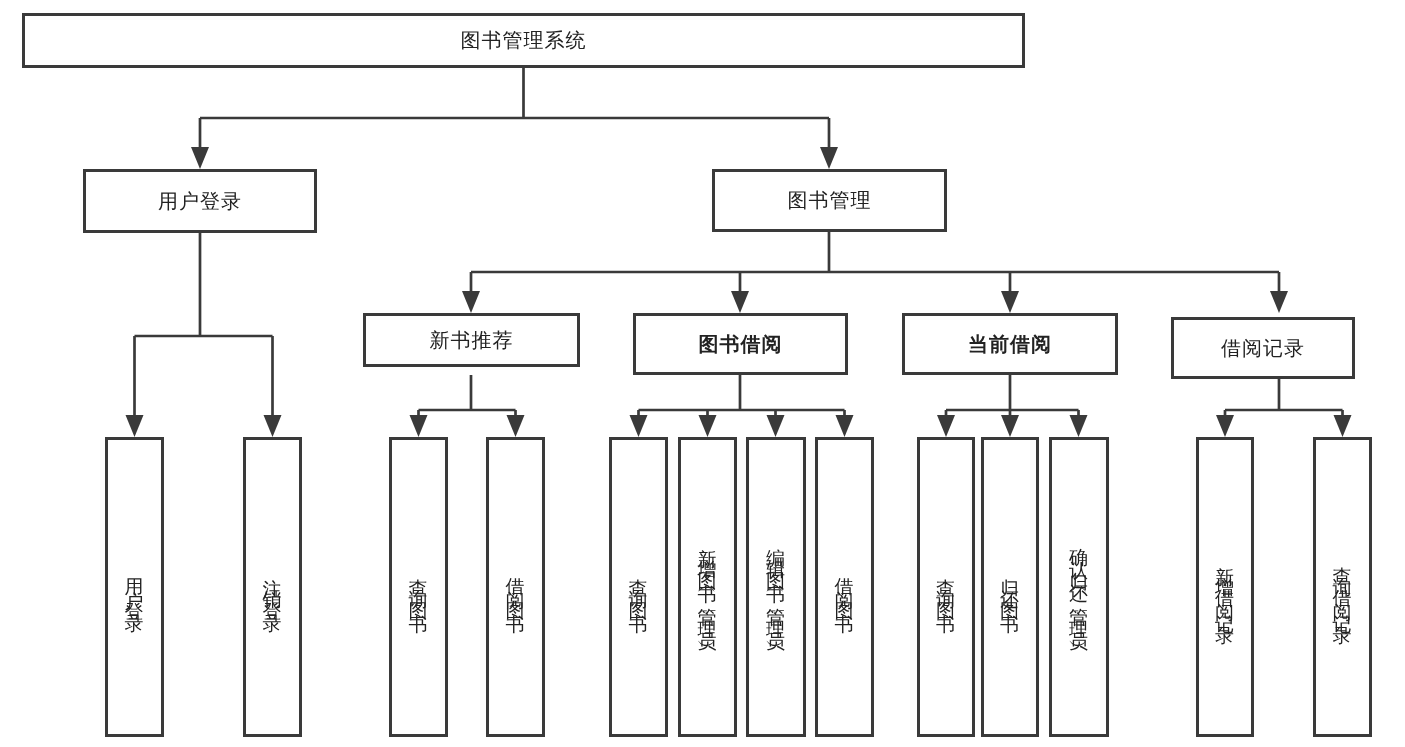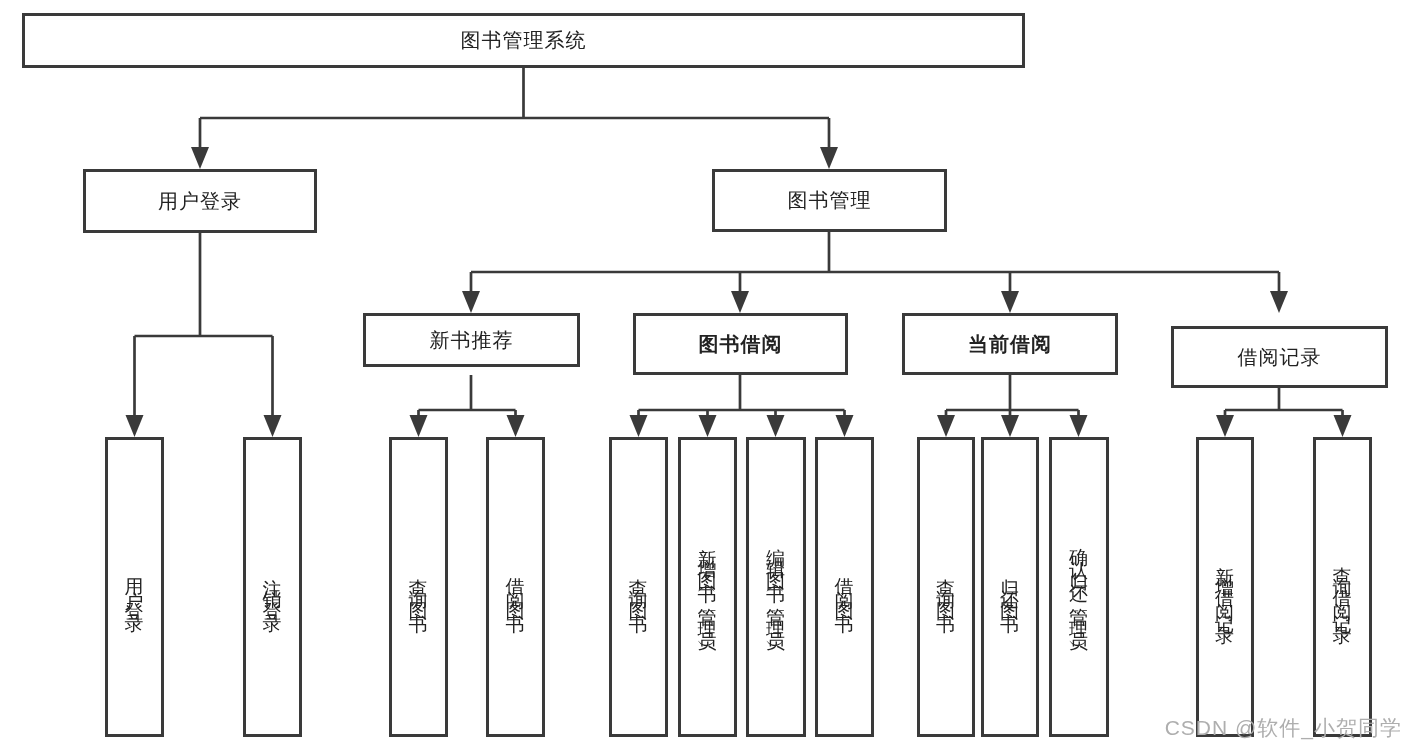--- a/index.html
+++ b/index.html
@@ -114,35 +114,34 @@
   </svg>
 
   <div class="node" style="left:22px;top:13px;width:1003px;height:55px;text-align:right;">图书管理系统</div>
 
   <div class="node" style="left:83px;top:169px;width:234px;height:64px;">用户登录</div>
   <div class="node" style="left:712px;top:169px;width:235px;height:63px;">图书管理</div>
 
   <div class="node" style="left:363px;top:313px;width:217px;height:54px;">新书推荐</div>
   <div class="node" style="left:633px;top:313px;width:215px;height:62px;font-weight:bold;">图书借阅</div>
   <div class="node" style="left:902px;top:313px;width:216px;height:62px;font-weight:bold;">当前借阅</div>
-  <div class="node" style="left:1171px;top:326px;width:217px;height:62px;">借阅记录</div>
+  <div class="node" style="left:1171px;top:317px;width:184px;height:62px;">借阅记录</div>
 
   <div class="node leaf" style="left:105px;top:437px;width:59px;height:300px;">用户登录</div>
   <div class="node leaf" style="left:243px;top:437px;width:59px;height:300px;">注销登录</div>
 
   <div class="node leaf" style="left:389px;top:437px;width:59px;height:300px;">查询图书</div>
   <div class="node leaf" style="left:486px;top:437px;width:59px;height:300px;">借阅图书</div>
 
   <div class="node leaf" style="left:609px;top:437px;width:59px;height:300px;">查询图书</div>
   <div class="node leaf" style="left:678px;top:437px;width:59px;height:300px;">新增图书（管理员）</div>
   <div class="node leaf" style="left:746px;top:437px;width:60px;height:300px;">编辑图书（管理员）</div>
   <div class="node leaf" style="left:815px;top:437px;width:59px;height:300px;">借阅图书</div>
 
   <div class="node leaf" style="left:917px;top:437px;width:58px;height:300px;">查询图书</div>
   <div class="node leaf" style="left:981px;top:437px;width:58px;height:300px;">归还图书</div>
   <div class="node leaf" style="left:1049px;top:437px;width:60px;height:300px;">确认归还（管理员）</div>
 
   <div class="node leaf" style="left:1196px;top:437px;width:58px;height:300px;">新增借阅记录</div>
   <div class="node leaf" style="left:1313px;top:437px;width:59px;height:300px;">查询借阅记录</div>
 
-  <div class="watermark">CSDN @软件_小贺同学</div>
 
 </div>
 
 </body></html>

